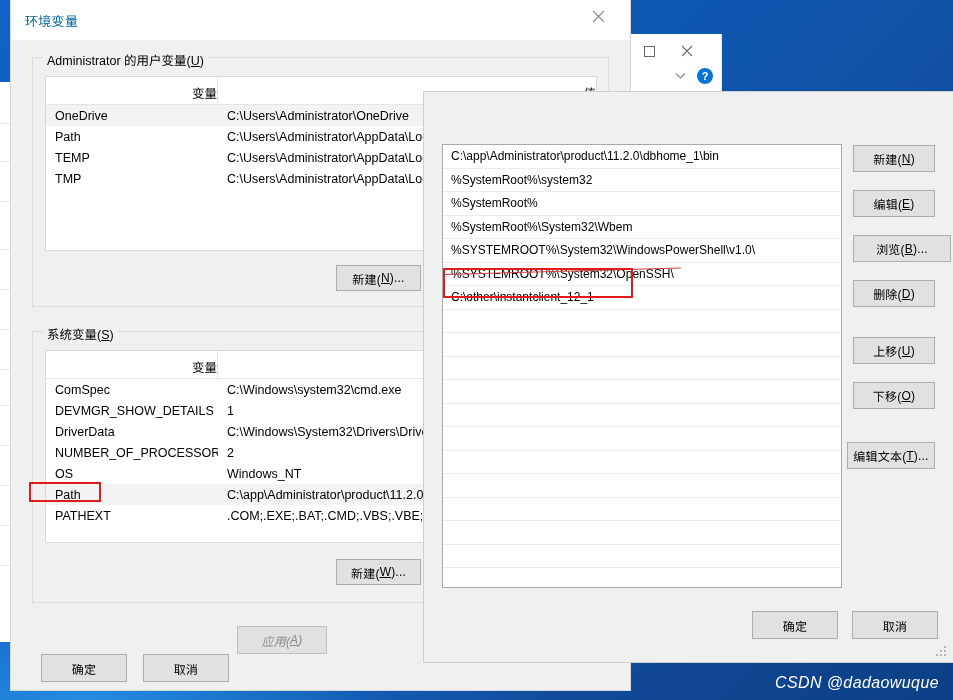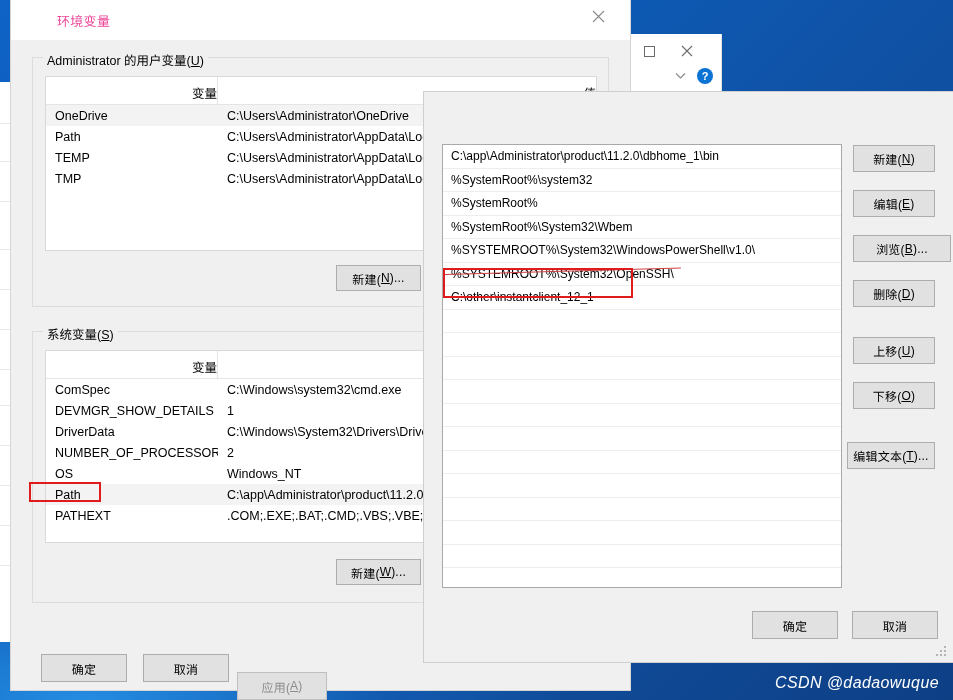--- a/index.html
+++ b/index.html
@@ -52,23 +52,22 @@
   .win-titlebar {
     background: #ffffff;
     height: 38px;
     position: relative;
   }
   .win-title {
     position: absolute;
     left: 14px;
     top: 11px;
     font-size: 13px;
-    color: #ec4899;
+    color: #0369a1;
     letter-spacing: 0.3px;
-    margin-left: 32px;
   }
   .win-close {
     position: absolute;
     right: 0;
     top: 0;
     width: 46px;
     height: 32px;
     display: flex;
     align-items: center;
     justify-content: center;
@@ -441,21 +440,21 @@
 
       <div class="btn" style="left:303px; top:227px; width:85px; height:26px;">
           <span>新建(</span>
           <span class="underline">W</span>
           <span>)...</span>
         </div>
     </div>
 
     <div class="btn" style="left:30px; top:614px; width:86px; height:28px;">确定</div>
     <div class="btn" style="left:132px; top:614px; width:86px; height:28px;">取消</div>
-    <div class="btn disabled" style="left:226px; top:632px; width:90px; height:28px;">
+    <div class="btn disabled" style="left:226px; top:586px; width:90px; height:28px;font-style:italic;">
         <span>应用(</span>
         <span class="underline">A</span>
         <span>)</span>
       </div>
   </div>
 </div>
 
 <div id="red-box-path"></div>
 
 <div id="edit-dialog" class="win">

